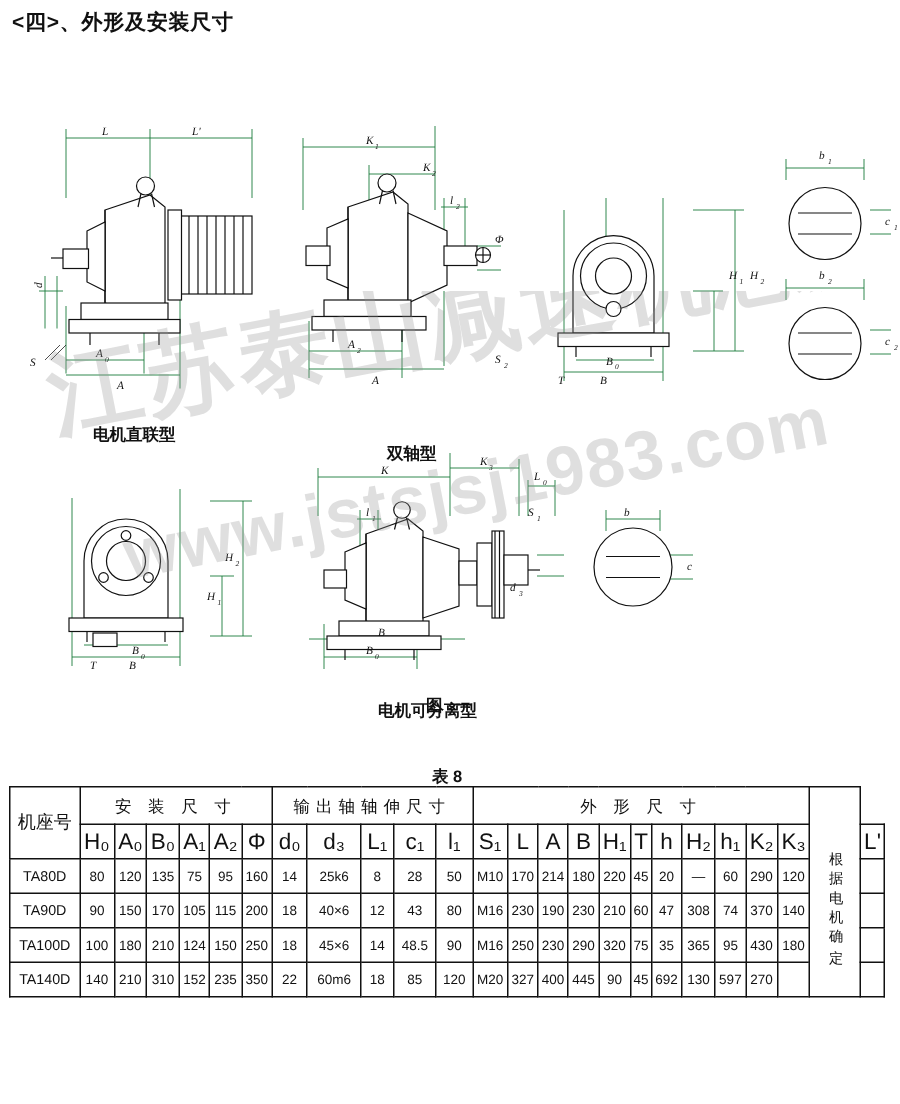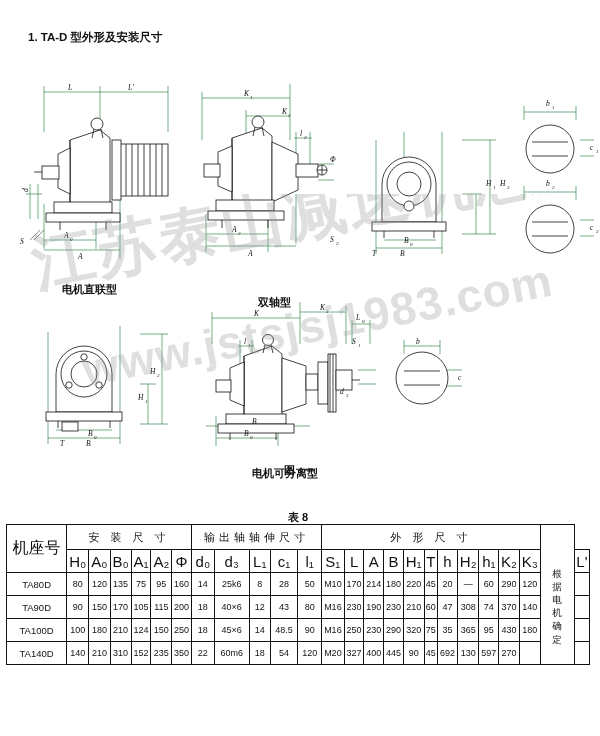--- a/index.html
+++ b/index.html
@@ -56,33 +56,33 @@
   .tbl{
     position:absolute;left:6px;top:524px;width:584px;
     border-collapse:collapse;font-size:9px;
   }
   .tbl td,.tbl th{
     border:1px solid #111;text-align:center;vertical-align:middle;
     padding:0;height:22px;font-weight:normal;
   }
   .tbl .grp{height:24px;font-size:11px;letter-spacing:4px;font-weight:normal;}
   .tbl .sym{height:20px;font-size:15px;}
-  .tbl .rowh{font-size:16px;}
+  .tbl .rowh{font-size:12px;}
   .tbl .mname{font-size:9.5px;}
   .tbl .vert{
     width:16px;font-size:9.5px;line-height:11px;
   }
   .vert span{writing-mode:vertical-rl;text-orientation:upright;letter-spacing:1px;display:inline-block;}
 </style>
 </head>
 <body>
 
 <div class="page">
 
-  <div class="h-sub">1. TA-D 型外形及安装尺寸</div>
+  <div class="h-title">&lt;四&gt;、外形及安装尺寸</div>
 
   <div class="draw">
     <svg width="600" height="460" viewBox="0 0 600 460">
       <g stroke="#111" fill="none" stroke-width="0.8">
 
         <g stroke="#1a7a3a" stroke-width="0.6">
           <line x1="44" y1="42" x2="44" y2="88"></line>
           <line x1="100" y1="42" x2="100" y2="88"></line>
           <line x1="168" y1="42" x2="168" y2="88"></line>
           <line x1="44" y1="48" x2="100" y2="48"></line>
@@ -475,21 +475,21 @@
         <td class="mname">TA140D</td>
         <td>140</td>
         <td>210</td>
         <td>310</td>
         <td>152</td>
         <td>235</td>
         <td>350</td>
         <td>22</td>
         <td>60m6</td>
         <td>18</td>
-        <td>54</td>
+        <td>85</td>
         <td>120</td>
         <td>M20</td>
         <td>327</td>
         <td>400</td>
         <td>445</td>
         <td>90</td>
         <td>45</td>
         <td>692</td>
         <td>130</td>
         <td>597</td>

